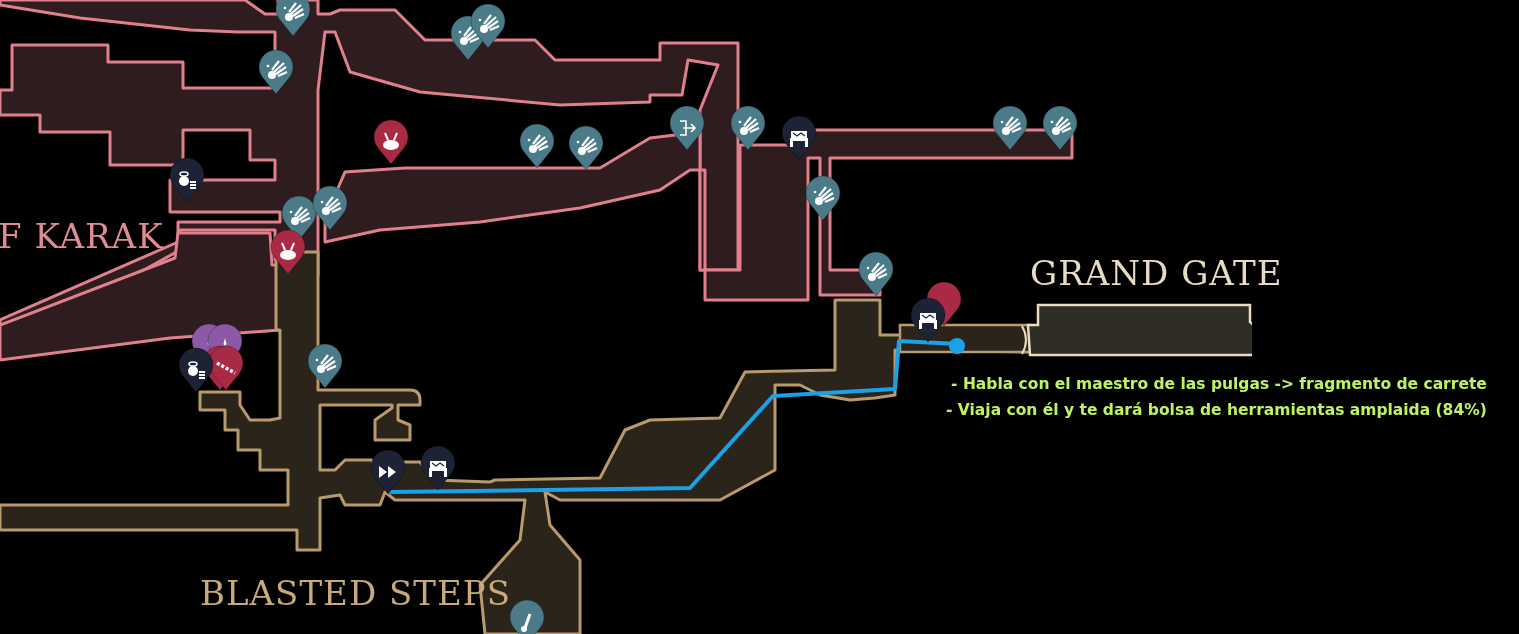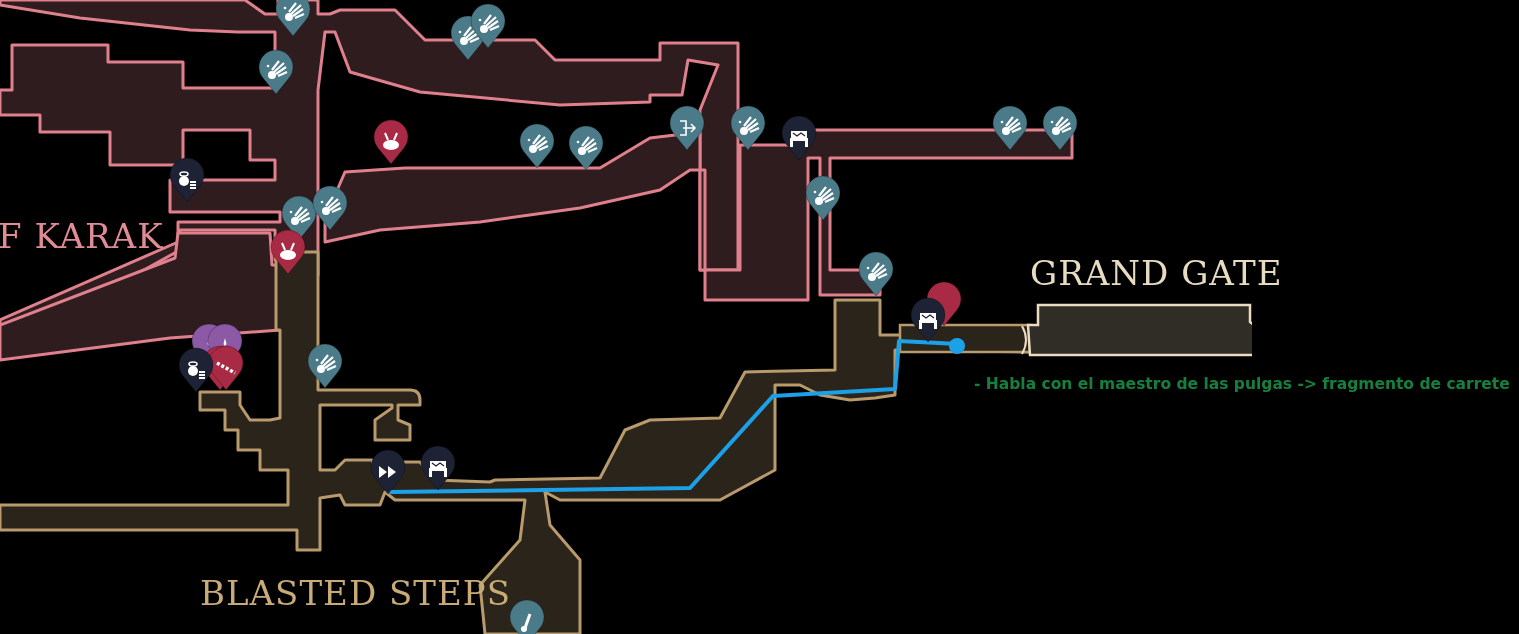--- a/index.html
+++ b/index.html
@@ -1,19 +1,19 @@
 <!DOCTYPE html>
 <html><head>
   <meta charset="utf-8">
   <style>
     html, body { margin: 0; padding: 0; background: #000; }
     body { width: 1519px; height: 634px; overflow: hidden; position: relative; font-family: "Liberation Sans", sans-serif; }
     #map-svg { position: absolute; left: 0; top: 0; }
     .region-label { font-family: "DejaVu Serif", "Liberation Serif", serif; letter-spacing: 1px; }
-    .notes { position: absolute; left: 974px; top: 371px; color: #15803d; font-family: "DejaVu Sans", sans-serif; font-weight: bold; font-size: 15.5px; line-height: 26px; text-align: right; }
+    .notes { position: absolute; left: 946px; top: 371px; color: #bef264; font-family: "DejaVu Sans", sans-serif; font-weight: bold; font-size: 15.5px; line-height: 26px; text-align: right; }
     .notes div { white-space: nowrap; }
     .pin { cursor: pointer; }
   </style>
 </head>
 <body>
 
 <svg id="map-svg" width="1519" height="634" viewBox="0 0 1519 634">
   <defs>
     <filter id="glow" x="-5%" y="-5%" width="110%" height="110%">
       <feGaussianBlur stdDeviation="0.8"></feGaussianBlur>
@@ -268,13 +268,14 @@
         <g>
           <path d="M-2,6 L3,-8" stroke="#fff" stroke-width="3"></path>
           <circle cx="-3" cy="7" r="3" fill="#fff"></circle>
         </g>
       </g>
     </g>
 </svg>
 
 <div class="notes">
   <div>- Habla con el maestro de las pulgas -&gt; fragmento de carrete</div>
+  <div>- Viaja con él y te dará bolsa de herramientas amplaida (84%)</div>
 </div>
 
 </body></html>

